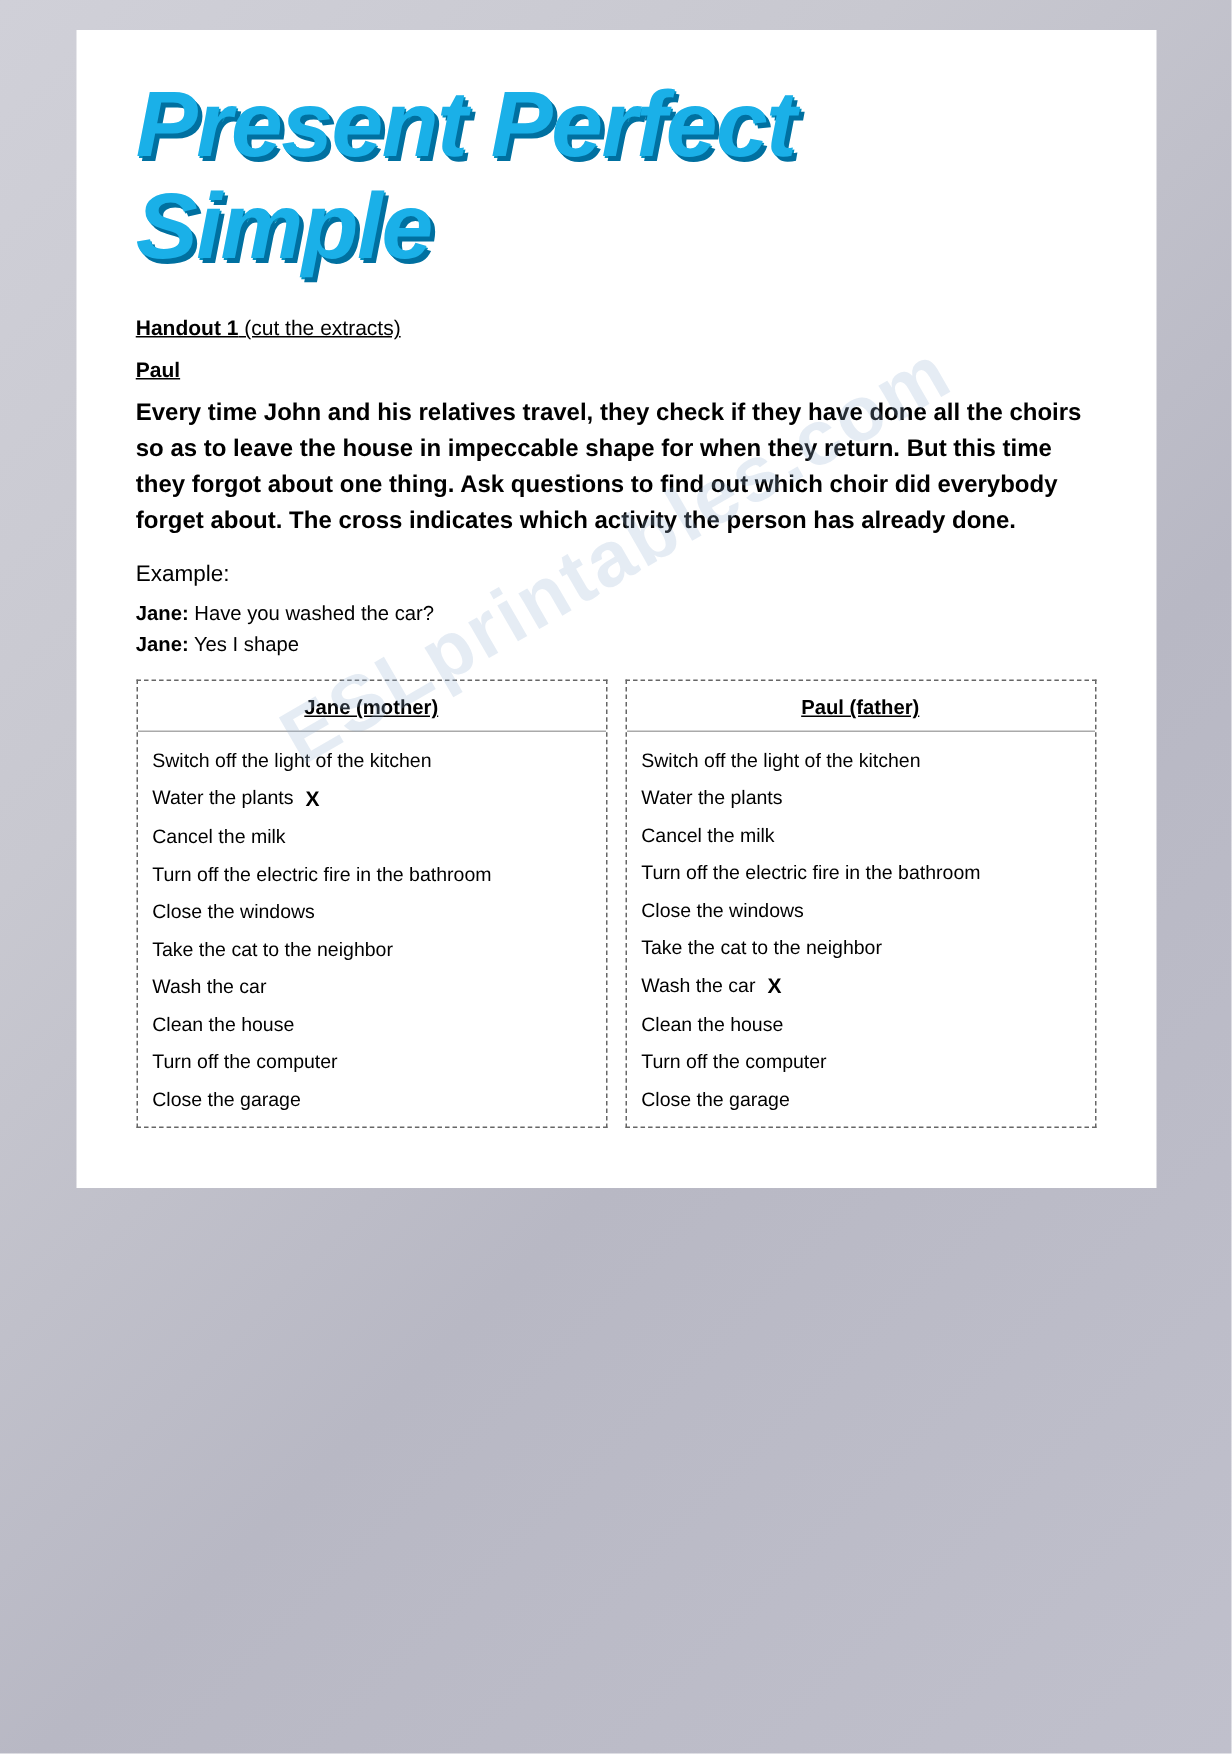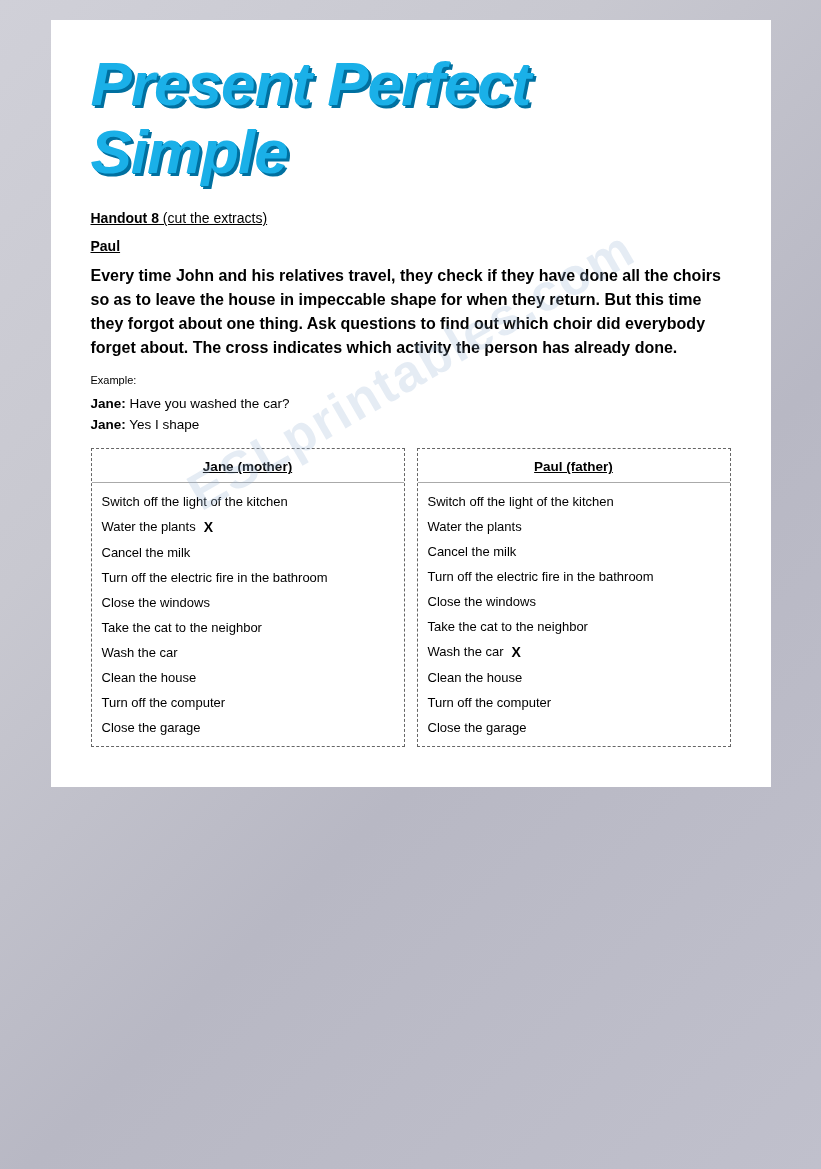--- a/index.html
+++ b/index.html
@@ -56,21 +56,21 @@
 
     .description {
       font-size: 16px;
       line-height: 1.5;
       margin-bottom: 14px;
       font-family: Arial, sans-serif;
       font-weight: bold;
     }
 
     .example-label {
-      font-size: 11px;
+      font-size: 15px;
       margin-bottom: 10px;
       font-family: Arial, sans-serif;
     }
 
     .dialogue {
       font-size: 13.5px;
       margin-bottom: 6px;
       font-family: Arial, sans-serif;
     }
 
@@ -136,21 +136,21 @@
 </head>
 <body>
 
 <div class="page">
 
   <div class="watermark">ESLprintables.com</div>
 
   <div class="title">Present Perfect Simple</div>
 
   <div class="handout-label">
-    <span>Handout 8</span><span style="font-weight: normal; text-decoration: none;"> (cut the extracts)</span>
+    <span>Handout 1</span><span style="font-weight: normal; text-decoration: none;"> (cut the extracts)</span>
   </div>
 
   <div class="game-label">Paul</div>
 
   <div class="description">Every time John and his relatives travel, they check if they have done all the choirs so as to leave the house in impeccable shape for when they return. But this time they forgot about one thing. Ask questions to find out which choir did everybody forget about. The cross indicates which activity the person has already done.</div>
 
   <div class="example-label">Example:</div>
 
   <div class="dialogue">
     <span class="speaker"> Jane:</span>

